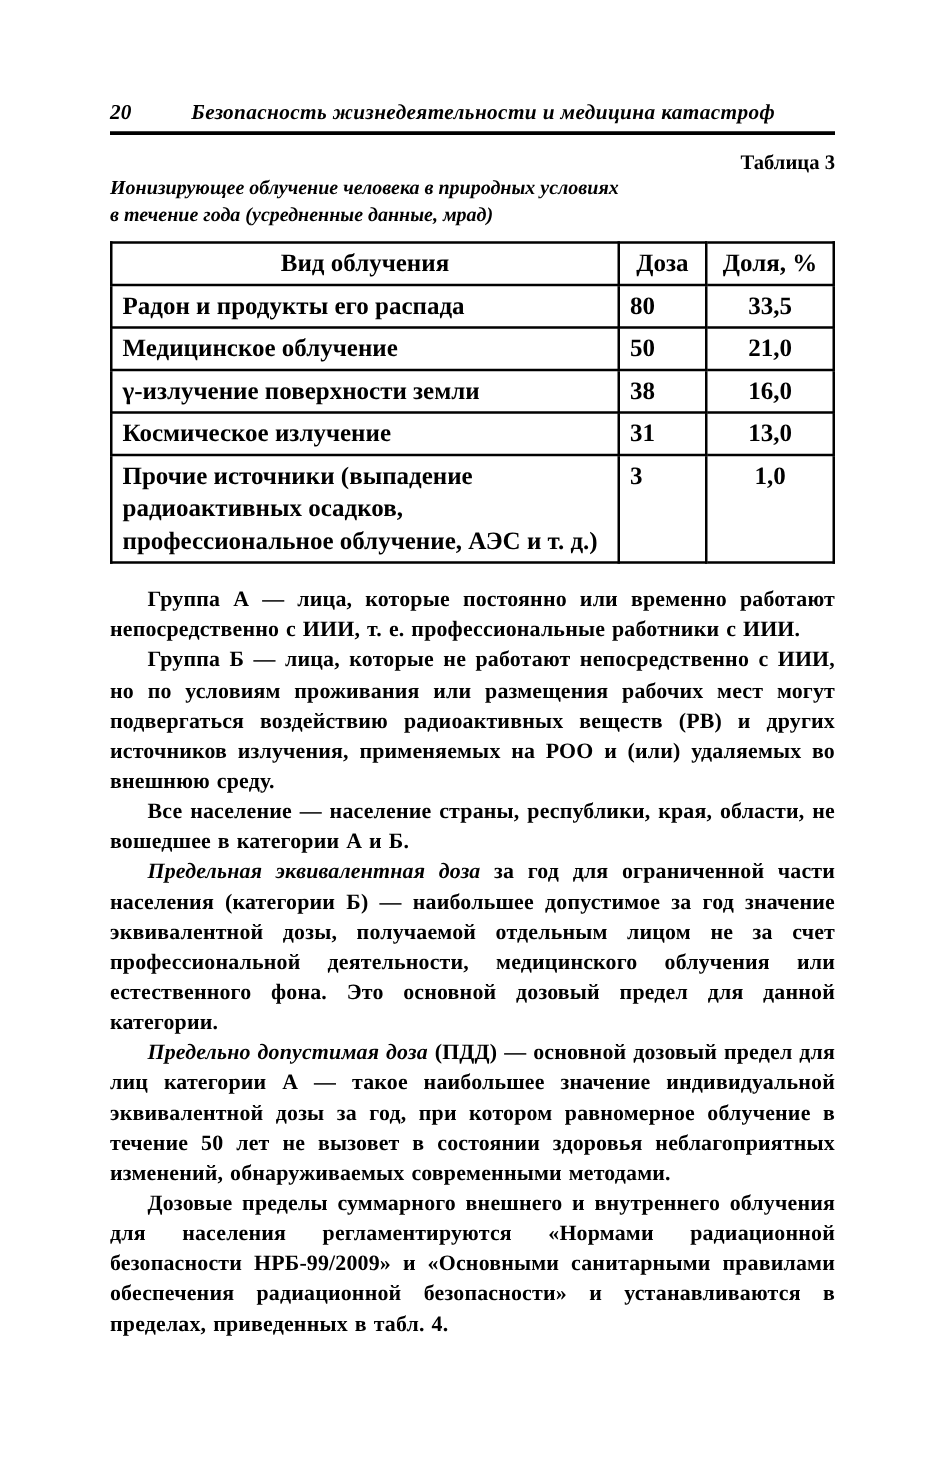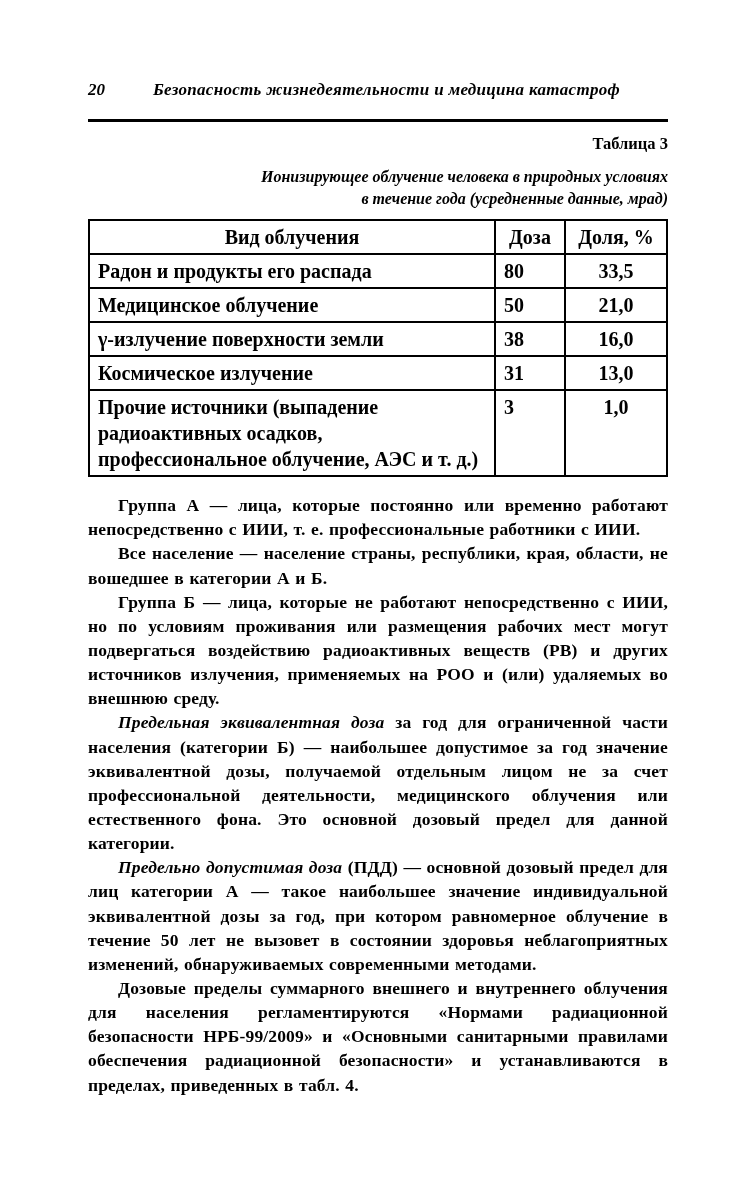--- a/index.html
+++ b/index.html
@@ -16,21 +16,21 @@
     box-sizing: border-box;
     width: 756px;
     height: 1181px;
     padding: 80px 88px 0 88px;
   }
   
   .header {
     display: flex;
     align-items: flex-end;
     border-bottom: 3px solid #000;
-    padding-bottom: 19px;
+    padding-bottom: 5px;
   }
   .pagenum {
     font-size: 17px;
     font-weight: bold;
     font-style: italic;
     flex: 0 0 auto;
   }
   .running-title {
     flex: 1 1 auto;
     text-align: center;
@@ -40,22 +40,22 @@
     letter-spacing: 0.3px;
   }
   
   .table-label {
     margin-top: 12px;
     text-align: right;
     font-size: 16.5px;
     font-weight: bold;
   }
   .table-title {
-    margin-top: 12px;
-    text-align: right;
+    margin-top: 0;
+    text-align: left;
     font-size: 16px;
     font-weight: bold;
     font-style: italic;
     line-height: 1.35;
   }
   
   table.radiation {
     width: 100%;
     margin-top: 10px;
     border-collapse: collapse;
@@ -138,20 +138,20 @@
       <tr>
         <td class="cell-type">Прочие источники (выпадение радиоактивных осадков, профессиональное облучение, АЭС и т. д.)</td>
         <td class="cell-dose">3</td>
         <td class="cell-share">1,0</td>
       </tr>
     </tbody>
   </table>
 
   <div class="body">
     <p><span class="term">Группа А</span><span> — лица, которые постоянно или временно работают непосредственно с ИИИ, т. е. профессиональные работники с ИИИ.</span></p>
+    <p><span class="term">Группа Б</span><span> — лица, которые не работают непосредственно с ИИИ, но по условиям проживания или размещения рабочих мест могут подвергаться воздействию радиоактивных веществ (РВ) и других источников излучения, применяемых на РОО и (или) удаляемых во внешнюю среду.</span></p>
     <p><span class="term">Все население</span><span> — население страны, республики, края, области, не вошедшее в категории А и Б.</span></p>
-    <p><span class="term">Группа Б</span><span> — лица, которые не работают непосредственно с ИИИ, но по условиям проживания или размещения рабочих мест могут подвергаться воздействию радиоактивных веществ (РВ) и других источников излучения, применяемых на РОО и (или) удаляемых во внешнюю среду.</span></p>
     <p><span class="term italic">Предельная эквивалентная доза</span><span> за год для ограниченной части населения (категории Б) — наибольшее допустимое за год значение эквивалентной дозы, получаемой отдельным лицом не за счет профессиональной деятельности, медицинского облучения или естественного фона. Это основной дозовый предел для данной категории.</span></p>
     <p><span class="term italic">Предельно допустимая доза</span><span> (ПДД) — основной дозовый предел для лиц категории А — такое наибольшее значение индивидуальной эквивалентной дозы за год, при котором равномерное облучение в течение 50 лет не вызовет в состоянии здоровья неблагоприятных изменений, обнаруживаемых современными методами.</span></p>
     <p><span class="term"></span><span>Дозовые пределы суммарного внешнего и внутреннего облучения для населения регламентируются «Нормами радиационной безопасности НРБ-99/2009» и «Основными санитарными правилами обеспечения радиационной безопасности» и устанавливаются в пределах, приведенных в табл. 4.</span></p>
   </div>
 
 </div>
 
 </body></html>

